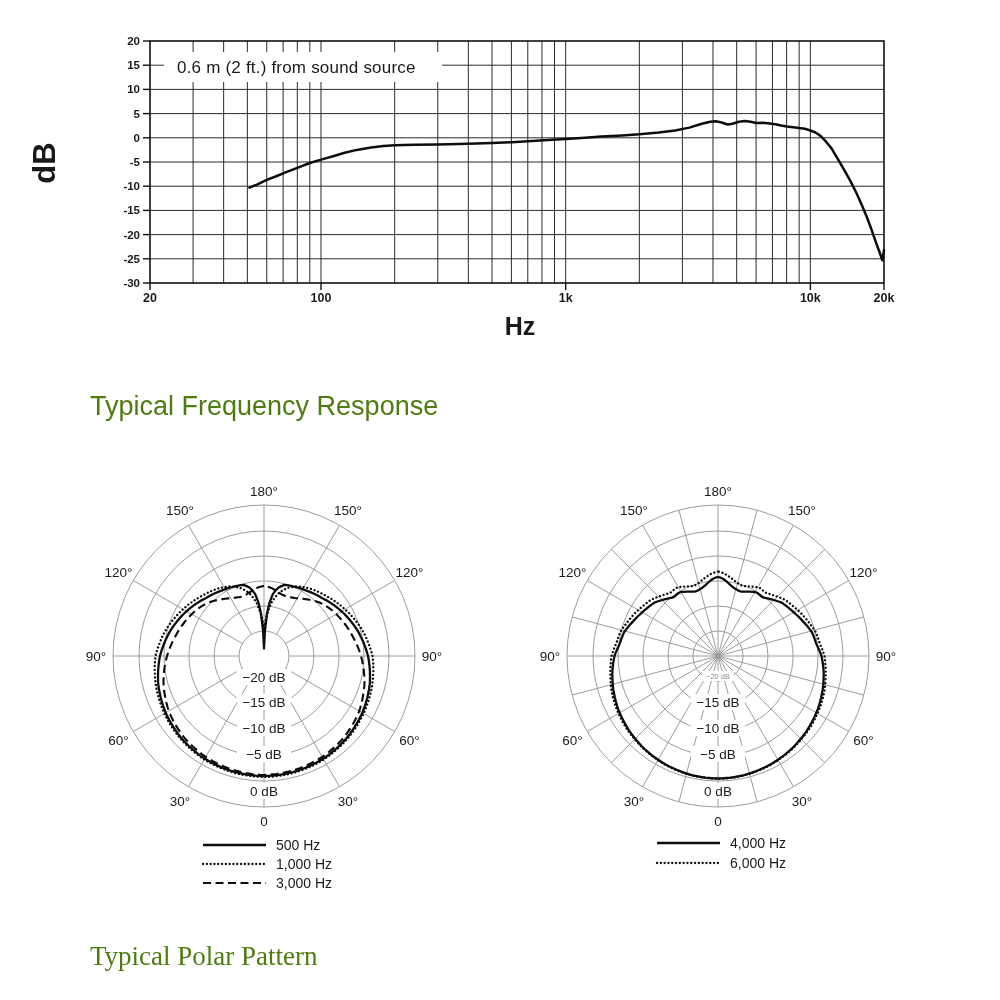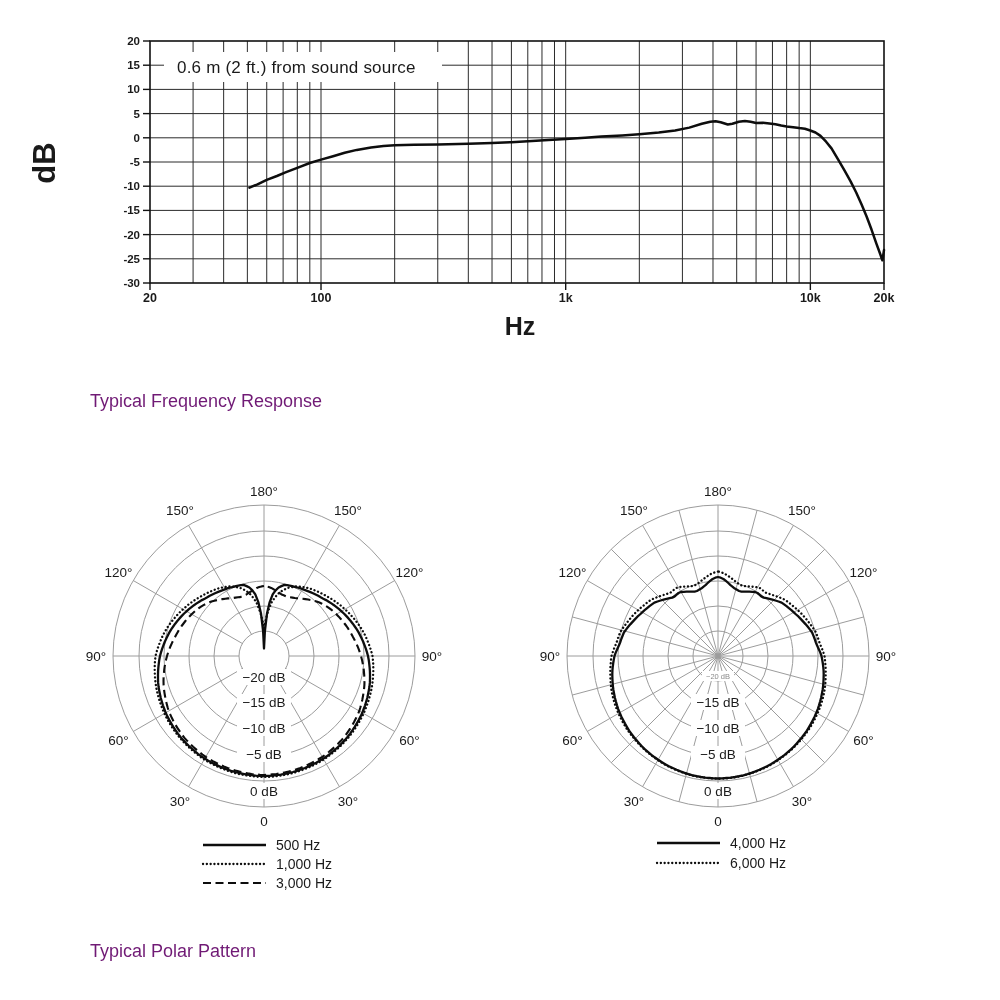--- a/index.html
+++ b/index.html
@@ -7,28 +7,28 @@
     position:relative;
     width:920px;height:1000px;
     background:#ffffff;
     font-family:"Liberation Sans", sans-serif;
     overflow:hidden;
   }
   #chart-svg{position:absolute;left:0;top:0;}
   .section-title{
     position:absolute;
     left:90px;
-    font-size:18px;
+    font-size:27px;
     font-weight:500;
     letter-spacing:0px;
-    color:#701a75;
+    color:#4d7c0f;
     white-space:nowrap;
   }
   #freq-title{top:391px;}
-  #polar-title{top:941px;}
+  #polar-title{top:941px;font-family:Liberation Serif, serif;}
 </style>
 </head>
 <body>
 
 <div class="canvas">
   <svg id="chart-svg" width="1000" height="1000" viewBox="0 0 1000 1000">
       <line x1="150" y1="65.2" x2="884" y2="65.2" stroke="#2b2b2b" stroke-width="1"></line>
       <line x1="150" y1="89.4" x2="884" y2="89.4" stroke="#2b2b2b" stroke-width="1"></line>
       <line x1="150" y1="113.6" x2="884" y2="113.6" stroke="#2b2b2b" stroke-width="1"></line>
       <line x1="150" y1="137.8" x2="884" y2="137.8" stroke="#2b2b2b" stroke-width="1"></line>

